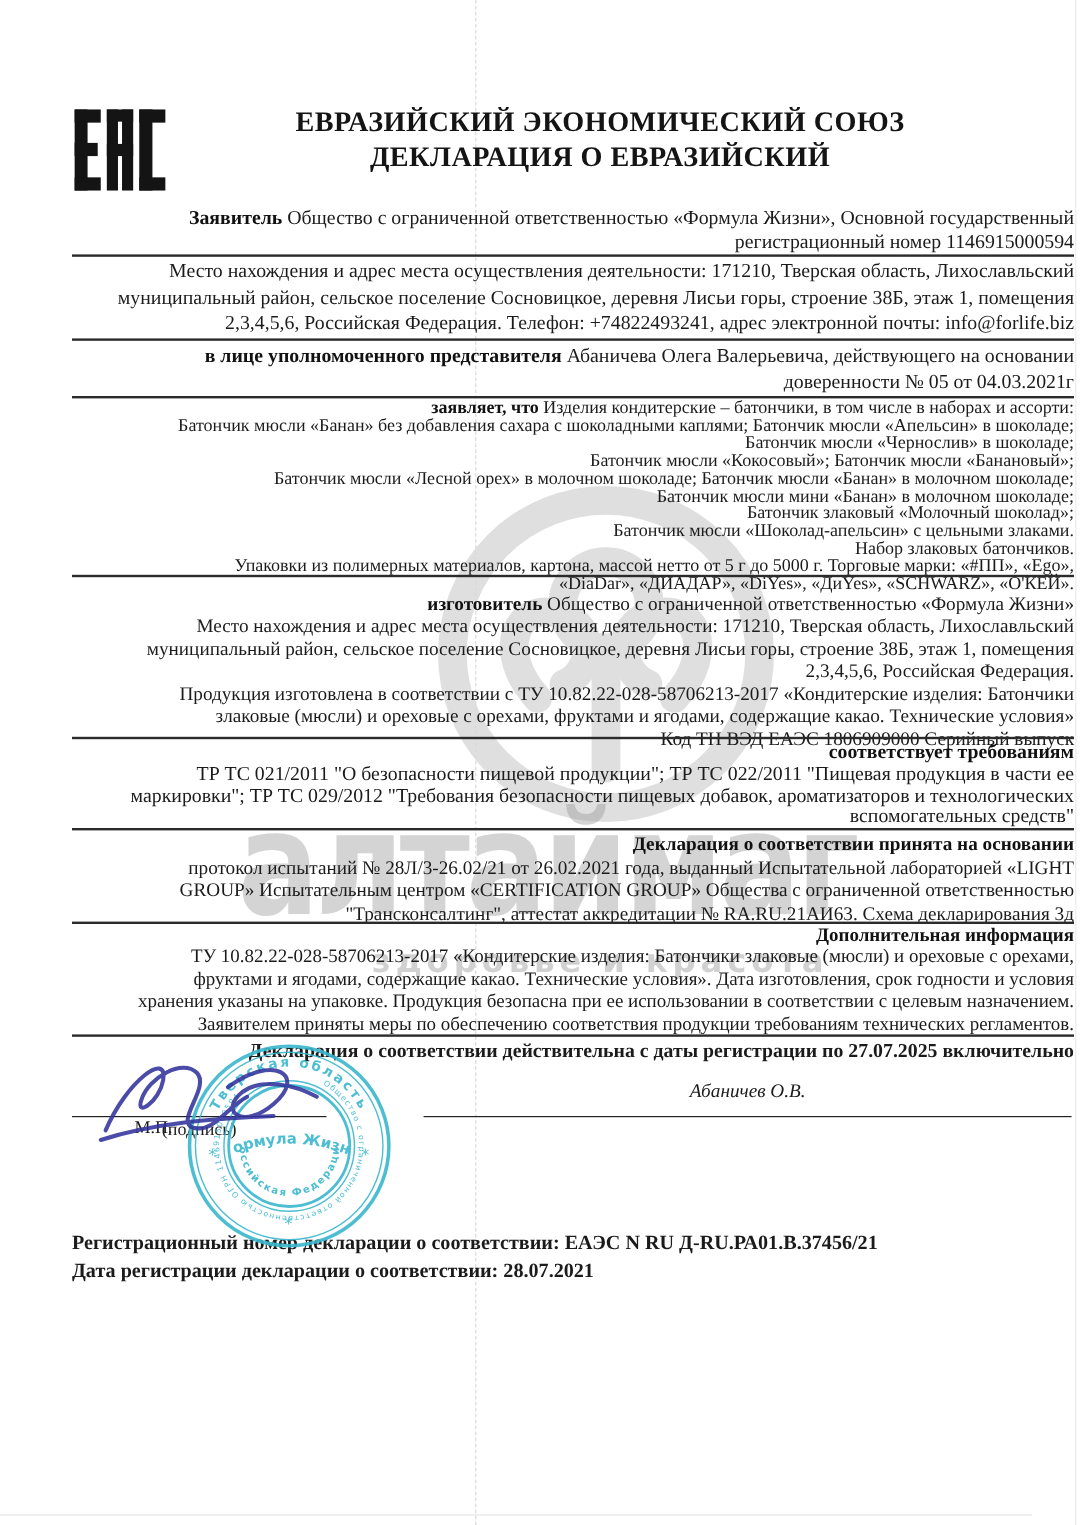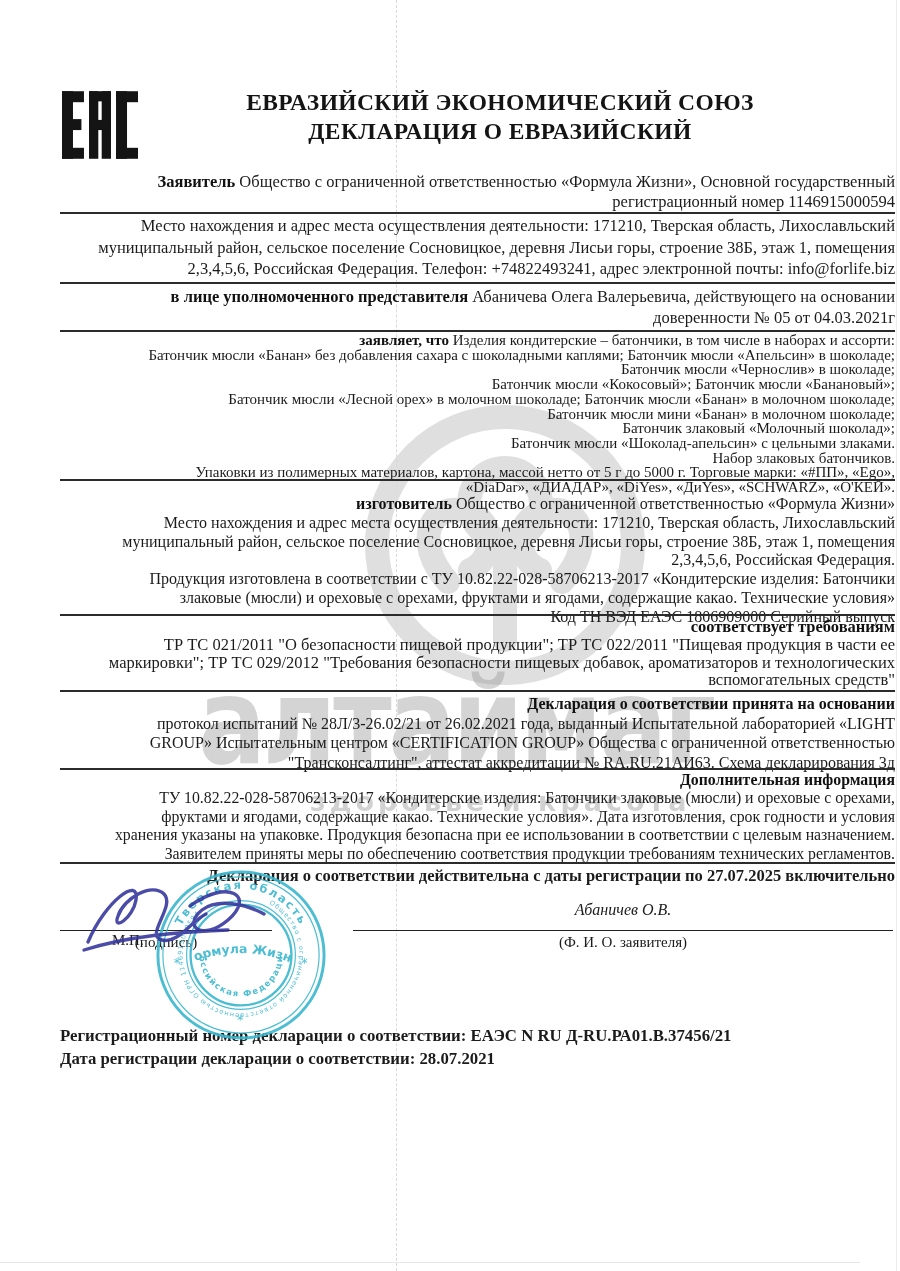--- a/index.html
+++ b/index.html
@@ -148,21 +148,20 @@
 Заявителем приняты меры по обеспечению соответствия продукции требованиям технических регламентов.</span></div>
   <div class="abs content divider d8"></div>
 
   <div class="abs content sec s9">Декларация о соответствии  действительна с даты регистрации по 27.07.2025 включительно</div>
 
   <div id="sigline-left" class="abs content sigline"></div>
   <div id="sig-caption" class="abs content">(подпись)</div>
   <div id="mp" class="abs content">М.П.</div>
   <div id="sigline-right" class="abs content sigline"></div>
   <div id="fio-name" class="abs content">Абаничев О.В.</div>
-  <div id="fio-caption" class="abs content">(Ф. И. О. заявителя)</div>
 
   <svg id="signature" class="abs" width="200" height="100" viewBox="0 0 200 100">
     <g fill="none" stroke="#33339d" stroke-width="3.4" stroke-linecap="round" opacity="0.88">
       <path d="M10 72 C 28 30, 62 6, 58 30 C 55 48, 34 62, 40 46 C 46 28, 74 12, 86 24 C 98 36, 66 66, 84 70 C 100 74, 112 52, 128 44"></path>
       <path d="M112 36 C 150 8, 178 26, 150 50 C 124 72, 104 56, 124 40 C 140 28, 168 34, 186 44"></path>
       <path d="M6 80 C 50 66, 100 62, 150 60"></path>
     </g>
   </svg>
 
   <svg id="stamp" class="abs" viewBox="-90 -90 180 180">

